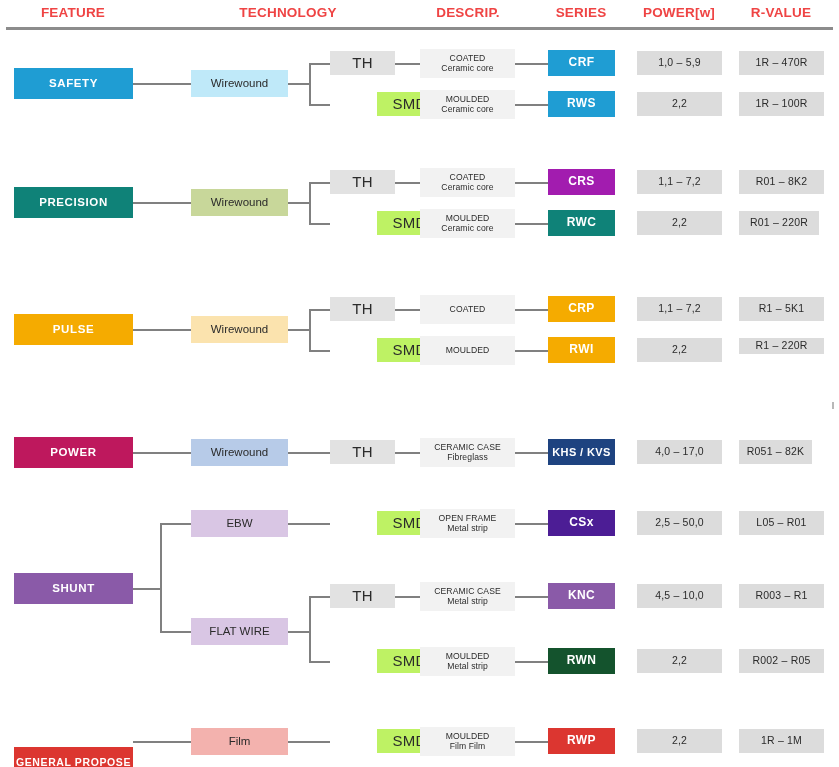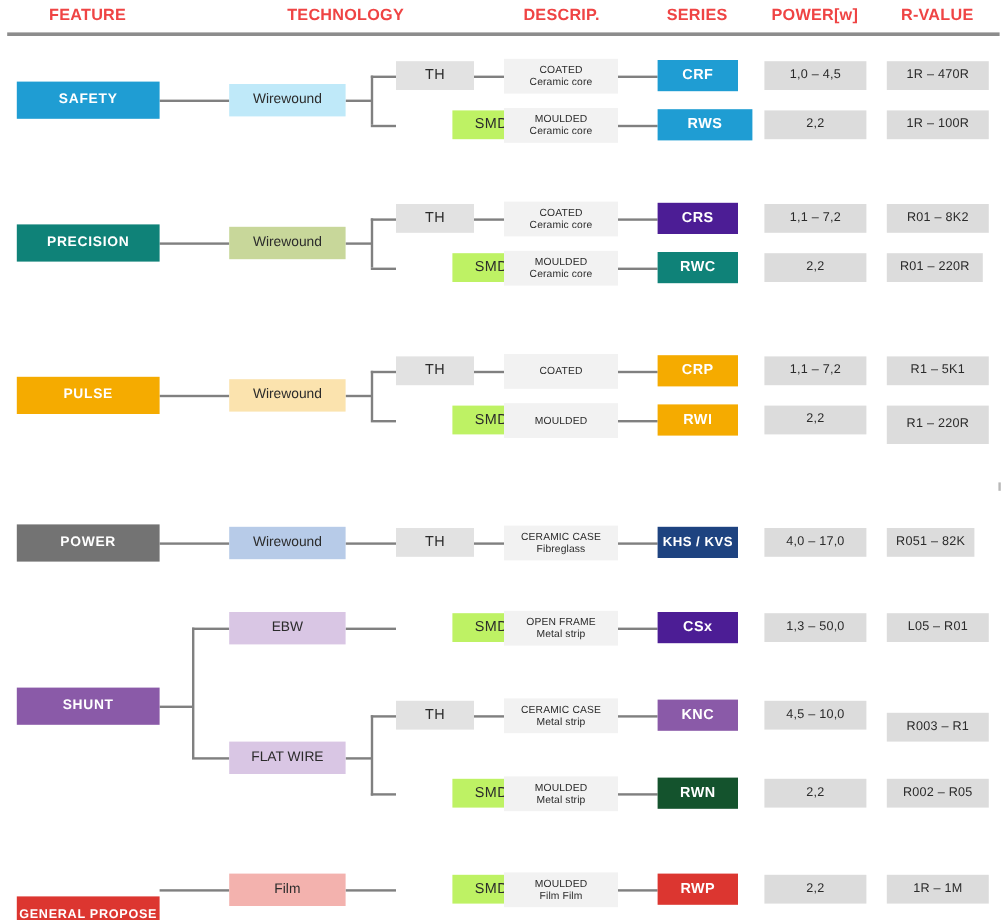--- a/index.html
+++ b/index.html
@@ -54,21 +54,21 @@
     font-size: 11.5px;
     font-weight: bold;
     color: #ffffff;
     letter-spacing: .6px;
   }
   .tech {
     font-size: 11.5px;
     color: #2b2b2b;
   }
   .mount {
-    font-size: 12px;
+    font-size: 15px;
     color: #2b2b2b;
     letter-spacing: .3px;
   }
   .mount-th { background: #e2e2e2; }
   .mount-smd { background: #bef264; margin-left: 47px; }
   .descrip {
     background: #f2f2f2;
     font-size: 8.6px;
     color: #2b2b2b;
     flex-direction: column;
@@ -138,23 +138,23 @@
     <div class="box descrip" style="left:420px;top:49px;width:95px;height:29px;">
       <span class="d1">COATED</span>
       <span class="d2">Ceramic core</span>
     </div>
     <div class="box descrip" style="left:420px;top:90px;width:95px;height:29px;">
       <span class="d1">MOULDED</span>
       <span class="d2">Ceramic core</span>
     </div>
 
     <div class="box series" style="left:548px;top:50px;width:67px;height:26px;background:#1f9dd3;">CRF</div>
-    <div class="box series" style="left:548px;top:91px;width:79px;height:26px;background:#1f9dd3;">RWS</div>
-
-    <div class="box valbox" style="left:637px;top:51px;width:85px;height:24px;">1,0 – 4,5</div>
+    <div class="box series" style="left:548px;top:91px;width:67px;height:26px;background:#1f9dd3;">RWS</div>
+
+    <div class="box valbox" style="left:637px;top:51px;width:85px;height:24px;">1,0 – 5,9</div>
     <div class="box valbox" style="left:637px;top:92px;width:85px;height:24px;">2,2</div>
     <div class="box valbox" style="left:739px;top:51px;width:85px;height:24px;">1R – 470R</div>
     <div class="box valbox" style="left:739px;top:92px;width:85px;height:24px;">1R – 100R</div>
   </div>
 
   <div>
     <div class="ln ln-h" style="left:133px;top:202px;width:58px;"></div>
     <div class="ln ln-h" style="left:288px;top:202px;width:22px;"></div>
     <div class="ln ln-v" style="left:309px;top:182px;height:41px;"></div>
     <div class="ln ln-h" style="left:309px;top:182px;width:21px;"></div>
@@ -172,21 +172,21 @@
 
     <div class="box descrip" style="left:420px;top:168px;width:95px;height:29px;">
       <span class="d1">COATED</span>
       <span class="d2">Ceramic core</span>
     </div>
     <div class="box descrip" style="left:420px;top:209px;width:95px;height:29px;">
       <span class="d1">MOULDED</span>
       <span class="d2">Ceramic core</span>
     </div>
 
-    <div class="box series" style="left:548px;top:169px;width:67px;height:26px;background:#4c1d95;">CRS</div>
+    <div class="box series" style="left:548px;top:169px;width:67px;height:26px;background:#a21caf;">CRS</div>
     <div class="box series" style="left:548px;top:210px;width:67px;height:26px;background:#0f8278;">RWC</div>
 
     <div class="box valbox" style="left:637px;top:170px;width:85px;height:24px;">1,1 – 7,2</div>
     <div class="box valbox" style="left:637px;top:211px;width:85px;height:24px;">2,2</div>
     <div class="box valbox" style="left:739px;top:170px;width:85px;height:24px;">R01 – 8K2</div>
     <div class="box valbox" style="left:739px;top:211px;width:80px;height:24px;">R01 – 220R</div>
   </div>
 
   <div>
     <div class="ln ln-h" style="left:133px;top:329px;width:58px;"></div>
@@ -211,32 +211,32 @@
     <div class="box descrip" style="left:420px;top:336px;width:95px;height:29px;">
       <span class="d1">MOULDED</span>
     </div>
 
     <div class="box series" style="left:548px;top:296px;width:67px;height:26px;background:#f5ab00;">CRP</div>
     <div class="box series" style="left:548px;top:337px;width:67px;height:26px;background:#f5ab00;">RWI</div>
 
     <div class="box valbox" style="left:637px;top:297px;width:85px;height:24px;">1,1 – 7,2</div>
     <div class="box valbox" style="left:637px;top:338px;width:85px;height:24px;">2,2</div>
     <div class="box valbox" style="left:739px;top:297px;width:85px;height:24px;">R1 – 5K1</div>
-    <div class="box valbox" style="left:739px;top:338px;width:85px;height:32px;">R1 – 220R</div>
+    <div class="box valbox" style="left:739px;top:338px;width:85px;height:16px;">R1 – 220R</div>
   </div>
 
   <div class="speck" style="left:832px;top:402px;"></div>
 
   <div>
     <div class="ln ln-h" style="left:133px;top:452px;width:58px;"></div>
     <div class="ln ln-h" style="left:288px;top:452px;width:42px;"></div>
     <div class="ln ln-h" style="left:395px;top:452px;width:25px;"></div>
     <div class="ln ln-h" style="left:515px;top:452px;width:33px;"></div>
 
-    <div class="box feature" style="left:14px;top:437px;width:119px;height:31px;background:#737373;">POWER</div>
+    <div class="box feature" style="left:14px;top:437px;width:119px;height:31px;background:#be185d;">POWER</div>
     <div class="box tech" style="left:191px;top:439px;width:97px;height:27px;background:#b7cbe8;">Wirewound</div>
 
     <div class="box mount mount-th" style="left:330px;top:440px;width:65px;height:24px;">TH</div>
 
     <div class="box descrip" style="left:420px;top:438px;width:95px;height:29px;">
       <span class="d1">CERAMIC CASE</span>
       <span class="d2">Fibreglass</span>
     </div>
 
     <div class="box series" style="left:548px;top:439px;width:67px;height:26px;background:#1e4380;font-size:11px;">KHS / KVS</div>
@@ -283,26 +283,26 @@
     </div>
     <div class="box descrip" style="left:420px;top:647px;width:95px;height:29px;">
       <span class="d1">MOULDED</span>
       <span class="d2">Metal strip</span>
     </div>
 
     <div class="box series" style="left:548px;top:510px;width:67px;height:26px;background:#4c1d95;">CSx</div>
     <div class="box series" style="left:548px;top:583px;width:67px;height:26px;background:#8a5aa8;">KNC</div>
     <div class="box series" style="left:548px;top:648px;width:67px;height:26px;background:#14532d;">RWN</div>
 
-    <div class="box valbox" style="left:637px;top:511px;width:85px;height:24px;">1,3 – 50,0</div>
+    <div class="box valbox" style="left:637px;top:511px;width:85px;height:24px;">2,5 – 50,0</div>
     <div class="box valbox" style="left:637px;top:584px;width:85px;height:24px;">4,5 – 10,0</div>
     <div class="box valbox" style="left:637px;top:649px;width:85px;height:24px;">2,2</div>
 
     <div class="box valbox" style="left:739px;top:511px;width:85px;height:24px;">L05 – R01</div>
-    <div class="box valbox" style="left:739px;top:584px;width:85px;height:24px;margin-top:10px;">R003 – R1</div>
+    <div class="box valbox" style="left:739px;top:584px;width:85px;height:24px;">R003 – R1</div>
     <div class="box valbox" style="left:739px;top:649px;width:85px;height:24px;">R002 – R05</div>
   </div>
 
   <div>
     <div class="ln ln-h" style="left:133px;top:741px;width:58px;"></div>
     <div class="ln ln-h" style="left:288px;top:741px;width:42px;"></div>
     <div class="ln ln-h" style="left:395px;top:741px;width:25px;"></div>
     <div class="ln ln-h" style="left:515px;top:741px;width:33px;"></div>
 
     <div class="box feature" style="left:14px;top:726px;width:119px;height:31px;background:#dc3630;font-size:10.5px;margin-top:21px;">GENERAL PROPOSE</div>

